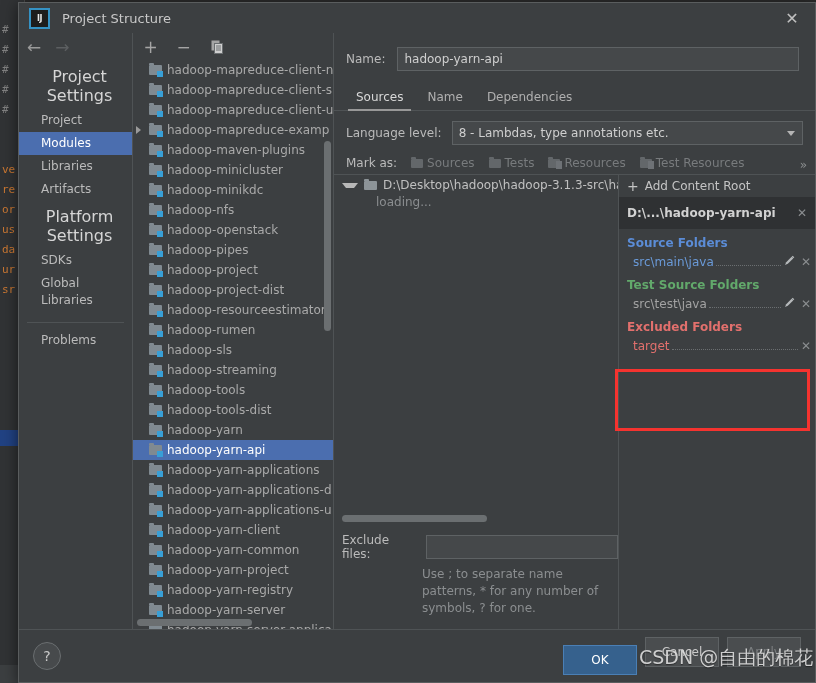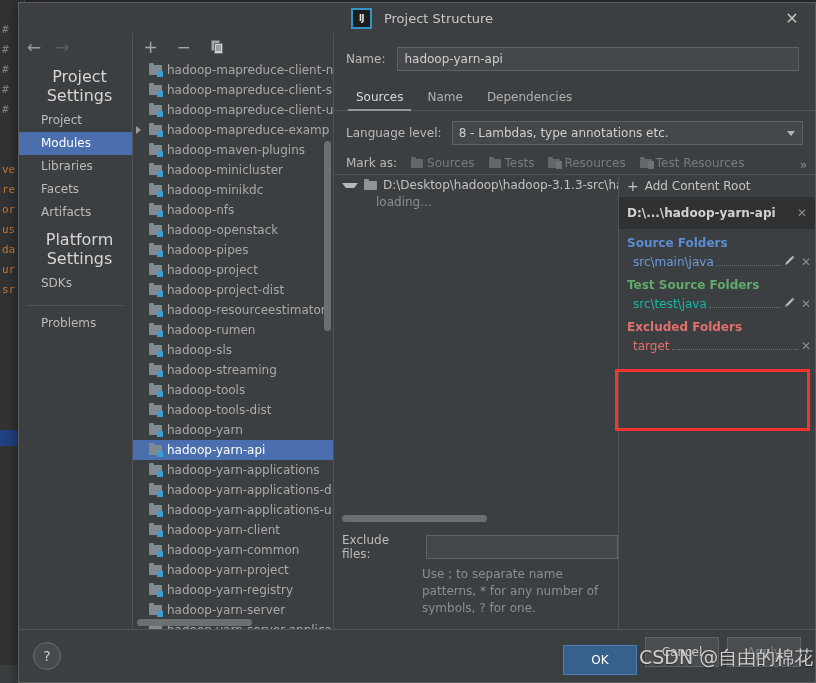--- a/index.html
+++ b/index.html
@@ -50,21 +50,21 @@
     width:796px; height:679px;
     background:#3c3f41;
     border:1px solid #5a5d5e;
     box-shadow:0 3px 14px rgba(0,0,0,.55);
     display:flex; flex-direction:column;
   }
 
   
   .titlebar {
     height:30px; flex:0 0 30px; display:flex; align-items:center;
-    background:#3c3f41; padding-left:10px; position:relative;justify-content:center;
+    background:#3c3f41; padding-left:10px; position:relative;
   }
   .ij-logo {
     width:17px; height:17px; border:2px solid #3592c4; background:#1d1d1d;
     display:flex; align-items:center; justify-content:center;
     font-size:8px; font-weight:bold; color:#e8e8e8; letter-spacing:-.5px;
     font-family:"DejaVu Sans","Liberation Sans",sans-serif;
   }
   .title-text { margin-left:12px; font-size:13px; color:#c8c8c8; }
   .win-close {
     position:absolute; right:0; top:0; width:46px; height:30px;
@@ -243,21 +243,21 @@
   .root-header .x { margin-left:auto; color:#8b8e90; cursor:pointer; font-size:12px; padding:0 4px; }
   .grp-title { font-size:12px; font-weight:bold; padding:7px 0 2px 8px; }
   .grp-title.src { color:#5b8cd6; }
   .grp-title.test { color:#62a96b; }
   .grp-title.excl { color:#e2706d; }
   .folder-row {
     display:flex; align-items:center; height:19px; padding:0 4px 0 14px; font-size:12px;
   }
   .folder-row .nm { white-space:nowrap; }
   .folder-row.src .nm { color:#6a9ad8; }
-  .folder-row.test .nm { color:#14b8a6; }
+  .folder-row.test .nm { color:#a3a3a3; }
   .folder-row.excl .nm { color:#e2706d; }
   .dots { flex:1 1 auto; border-bottom:1px dotted #6b6f71; margin:0 3px 3px 2px; height:11px; }
   .pencil { color:#9a9d9f; font-size:11px; cursor:pointer; margin-right:6px; }
   .row-x { color:#8b8e90; font-size:12px; cursor:pointer; }
 
   
   .annot-rect {
     position:absolute; left:596px; top:366px; width:189px; height:56px;
     border:3px solid #f5332f; pointer-events:none; z-index:40;
   }
@@ -343,25 +343,25 @@
     <div class="nav">
       <div class="nav-toolbar">
         <span class="nav-arrow">←</span>
         <span class="nav-arrow disabled">→</span>
       </div>
 
       <div class="nav-group">Project Settings</div>
       <div class="nav-item">Project</div>
       <div class="nav-item selected">Modules</div>
       <div class="nav-item">Libraries</div>
-      <div class="nav-item">Facets</div>
       <div class="nav-item">Artifacts</div>
 
       <div class="nav-group">Platform Settings</div>
       <div class="nav-item">SDKs</div>
+      <div class="nav-item">Global Libraries</div>
 
       <div class="nav-sep"></div>
       <div class="nav-item">Problems</div>
     </div>
 
     <div class="modlist">
       <div class="mod-toolbar">
         <span class="tb-icon" style="font-size:17px;">+</span>
         <span class="tb-icon" style="font-size:17px;">−</span>
         <span class="tb-icon">

